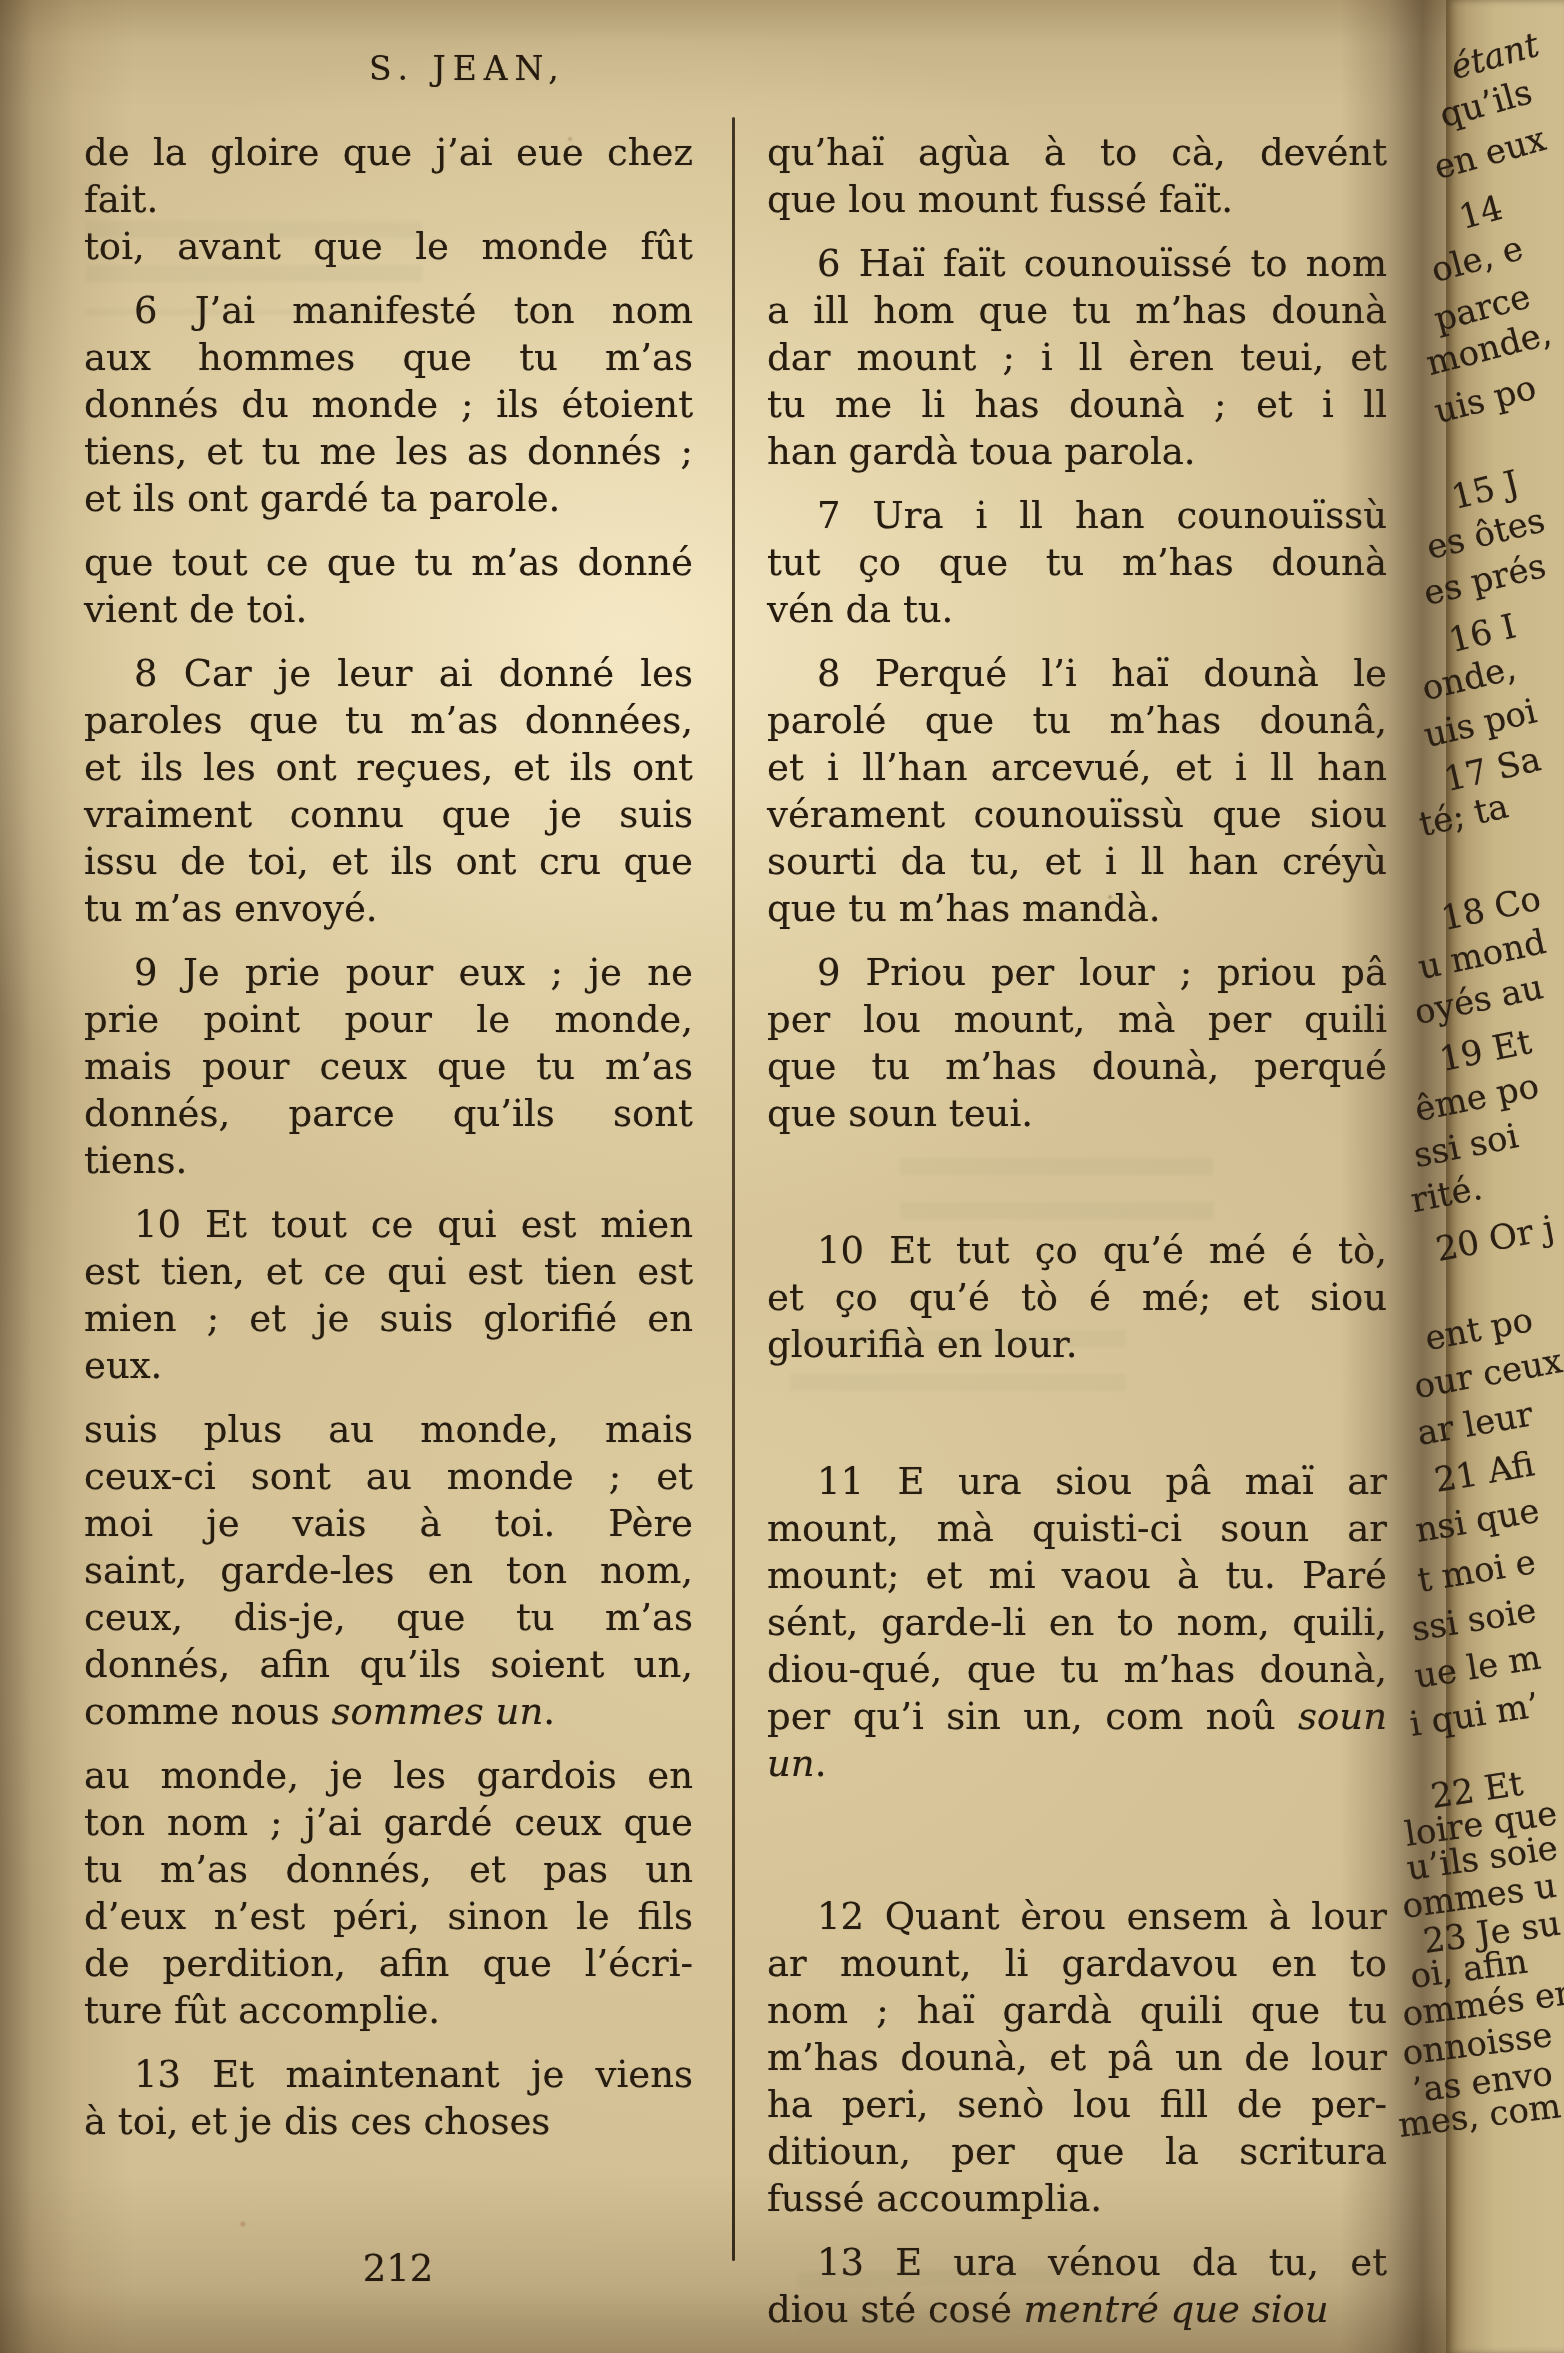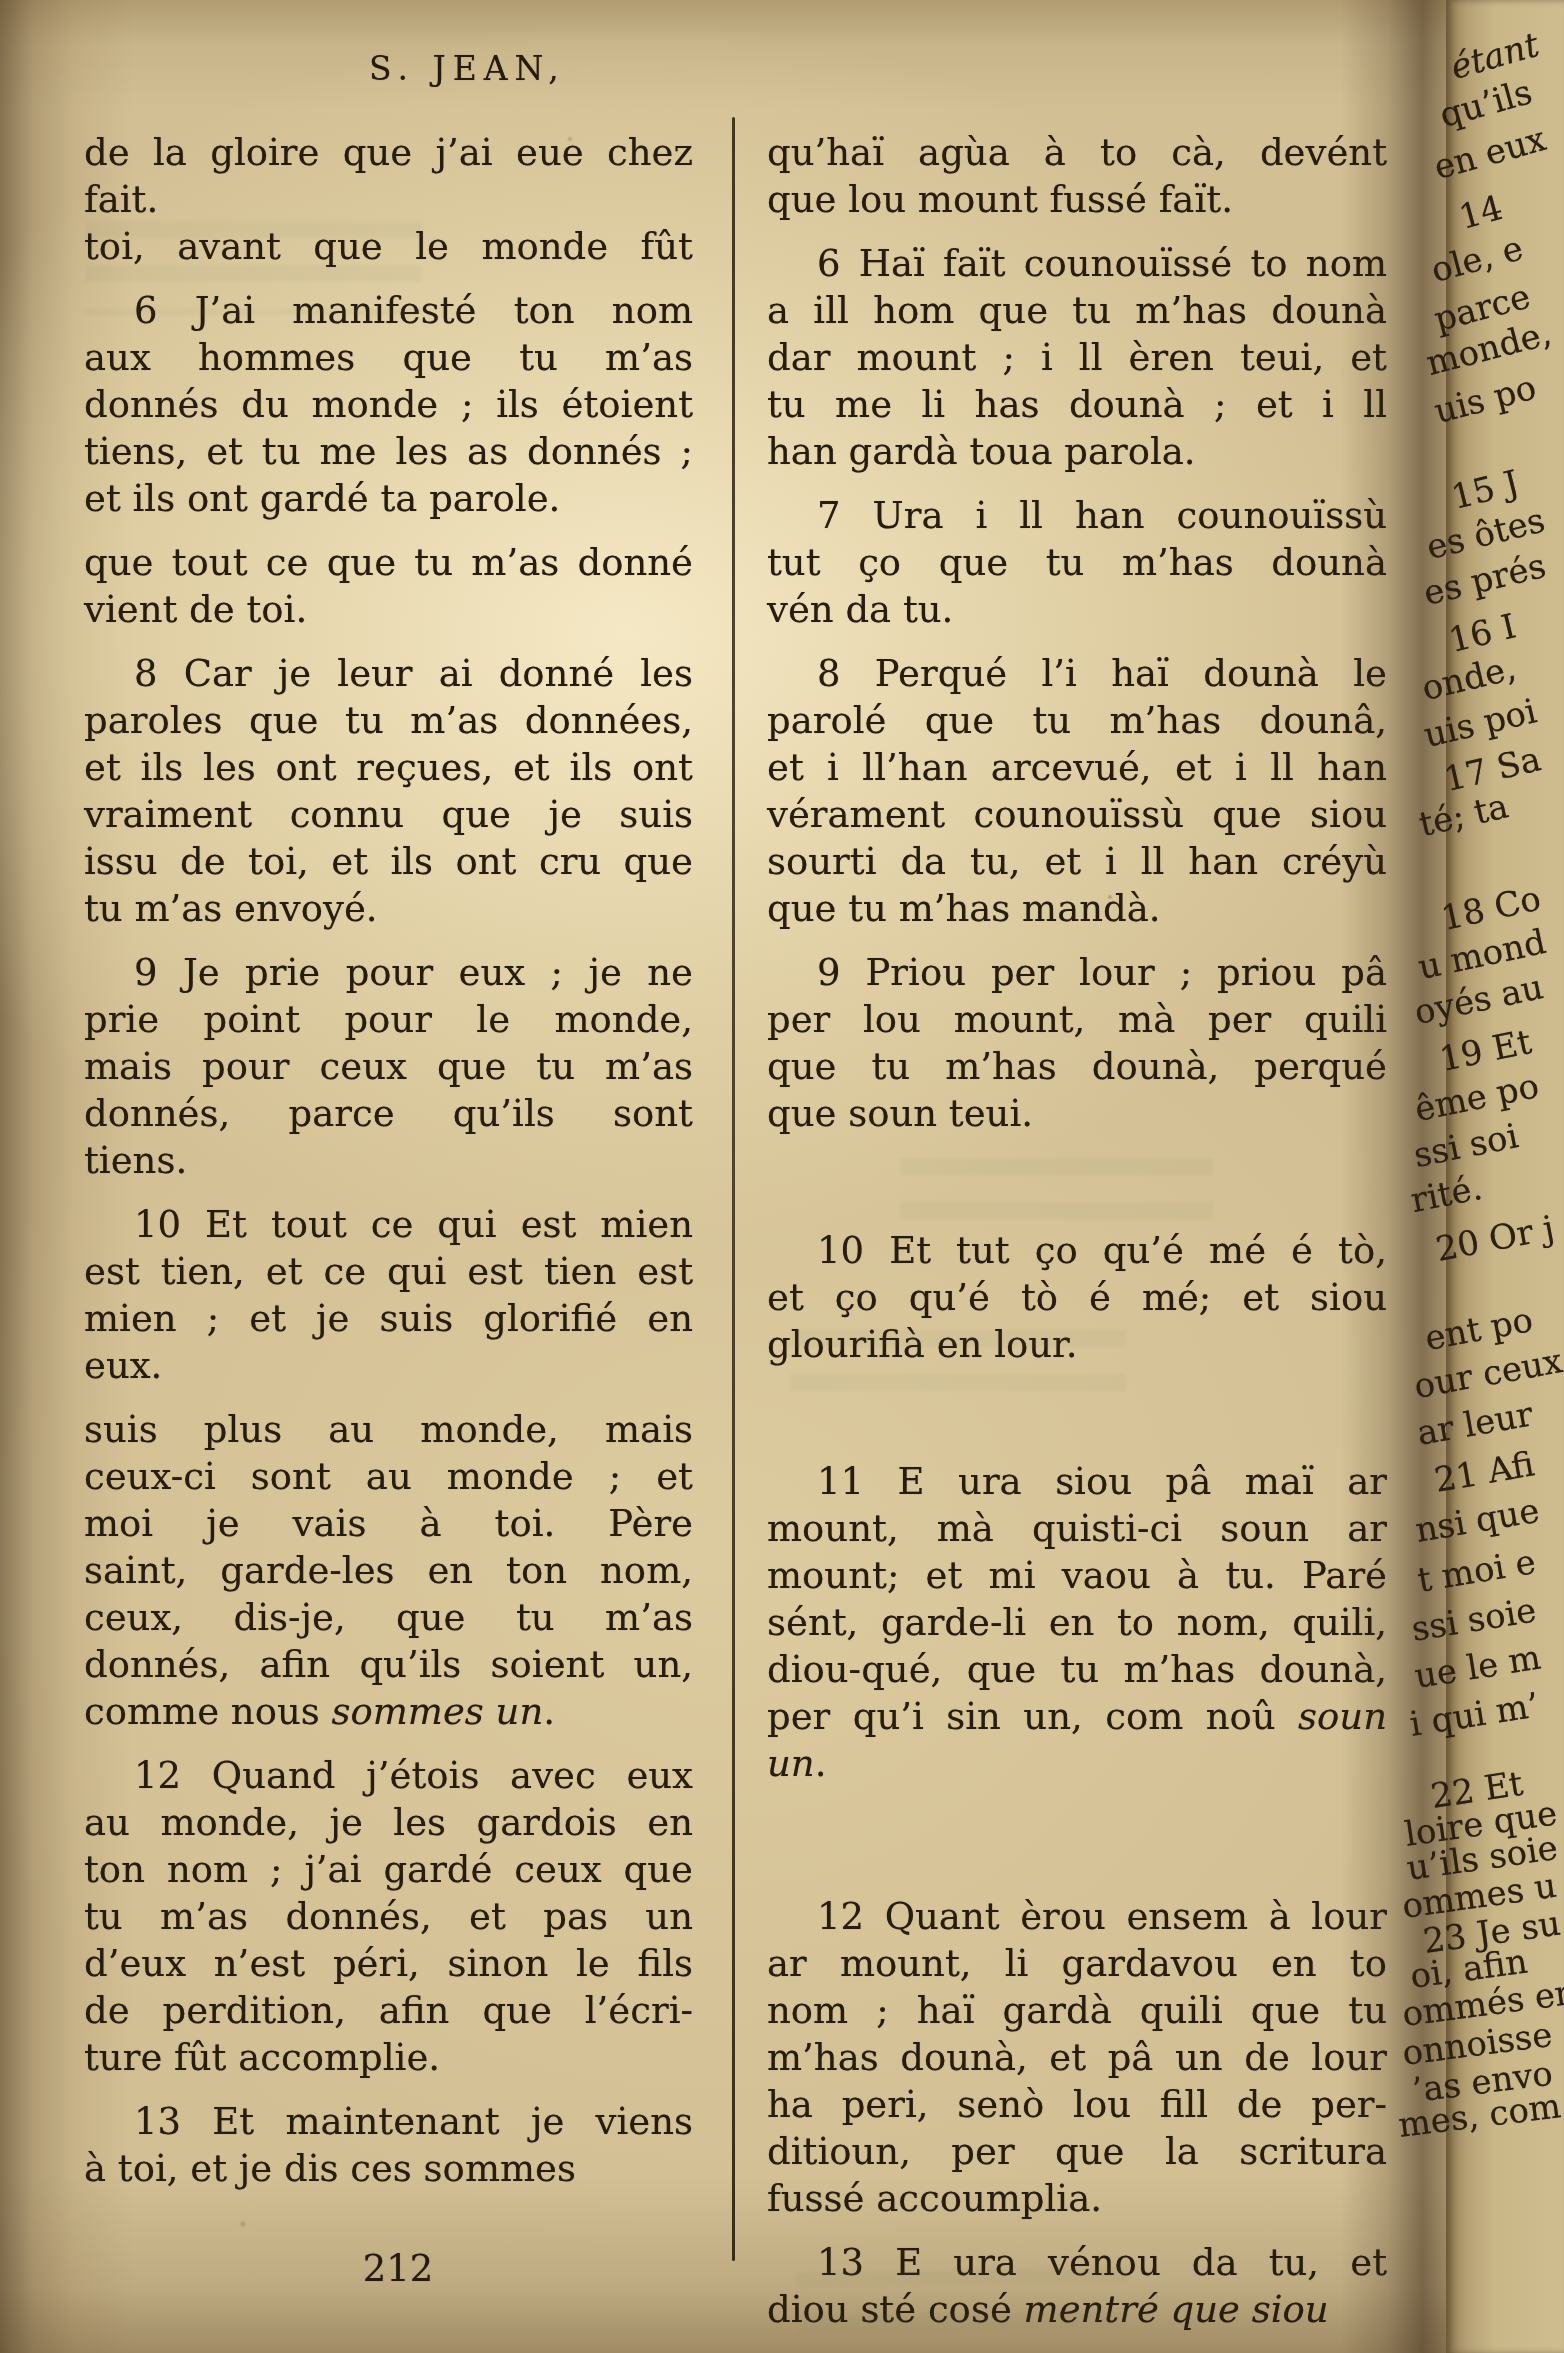--- a/index.html
+++ b/index.html
@@ -117,31 +117,30 @@
       <div class="para">
         <div class="line"><span>suis plus au monde, mais</span></div>
         <div class="line"><span>ceux-ci sont au monde ; et</span></div>
         <div class="line"><span>moi je vais à toi. Père</span></div>
         <div class="line"><span>saint, garde-les en ton nom,</span></div>
         <div class="line"><span>ceux, dis-je, que tu m’as</span></div>
         <div class="line"><span>donnés, afin qu’ils soient un,</span></div>
         <div class="line last"><span>comme nous </span><span class="it">sommes un</span><span>.</span></div>
       </div>
       <div class="para">
-        <div class="line first"><span>12 Quand j’étois avec eux</span></div>
         <div class="line"><span>au monde, je les gardois en</span></div>
         <div class="line"><span>ton nom ; j’ai gardé ceux que</span></div>
         <div class="line"><span>tu m’as donnés, et pas un</span></div>
         <div class="line"><span>d’eux n’est péri, sinon le fils</span></div>
         <div class="line"><span>de perdition, afin que l’écri-</span></div>
         <div class="line last"><span>ture fût accomplie.</span></div>
       </div>
       <div class="para">
         <div class="line first"><span>13 Et maintenant je viens</span></div>
-        <div class="line last"><span>à toi, et je dis ces sommes</span></div>
+        <div class="line last"><span>à toi, et je dis ces choses</span></div>
       </div>
     </div>
   <div class="divider"></div>
   <div class="col col-right" id="col-right">
       <div class="para">
         <div class="line"><span>qu’haï agùa à to cà, devént</span></div>
         <div class="line last"><span>que lou mount fussé faït.</span></div>
       </div>
       <div class="para">
         <div class="line first"><span>6 Haï faït counouïssé to nom</span></div>

